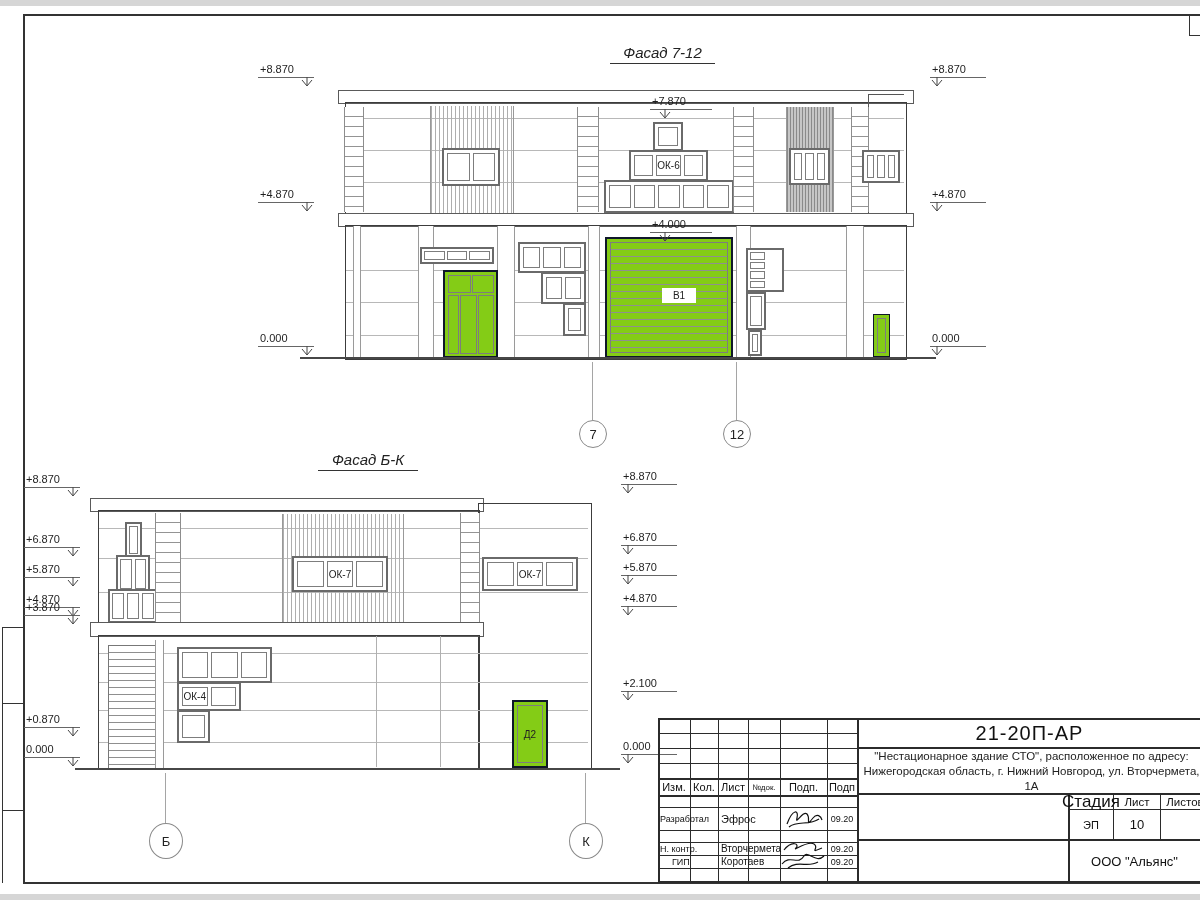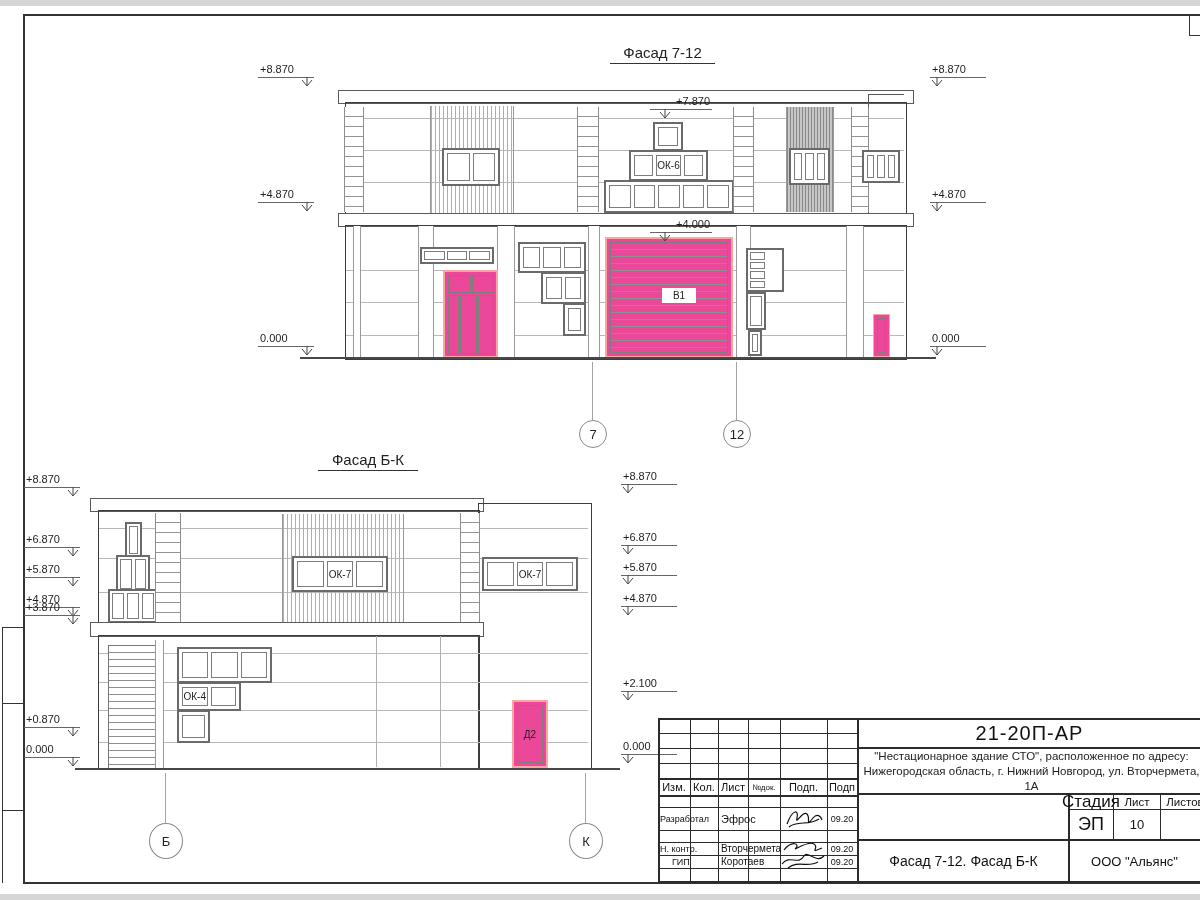--- a/index.html
+++ b/index.html
@@ -17,36 +17,36 @@
   .pil{position:absolute;border-left:1px solid #9a9a9a;border-right:1px solid #9a9a9a;background:#fff;}
   .quoin{position:absolute;border-left:1px solid #8d8d8d;border-right:1px solid #8d8d8d;
          background:repeating-linear-gradient(180deg,#fff 0 9px,#949494 9px 10px);}
   .hatchv{position:absolute;border-left:1px solid #999;border-right:1px solid #999;
           background:repeating-linear-gradient(90deg,#aeaeae 0 1px,transparent 1px 4px);}
   .hatchv.dark{background:#c6c6c6 repeating-linear-gradient(90deg,#8a8a8a 0 1px,transparent 1px 3px);}
   .slats{background:repeating-linear-gradient(180deg,transparent 0 6px,#8f8f8f 6px 7px);}
   .win{position:absolute;border:2px solid #6a6a6a;background:#fff;display:flex;gap:3px;padding:3px;box-sizing:border-box;}
   .win .pane{flex:1;border:1px solid #7d7d7d;background:#fff;display:flex;align-items:center;justify-content:center;
              font-size:10px;color:#222;}
-  .door{position:absolute;border:2px solid #fca5a5;background:#ec4899;box-sizing:border-box;}
+  .door{position:absolute;border:2px solid #0f172a;background:#84cc16;box-sizing:border-box;}
   .door .inner{position:absolute;inset:3px;border:1px solid #7d7d7d;display:flex;align-items:center;justify-content:center;
                font-size:10px;}
   
   .elev{position:absolute;width:56px;border-bottom:1px solid #666;font-size:11px;line-height:13px;color:#1e1e1e;}
   .elev .t{display:block;padding:0 2px 1px 2px;}
   .elev.l .t{text-align:left;}
   .elev.r .t{text-align:left;}
-  .elev.c{width:62px;} .elev.c .t{text-align:right;}
+  .elev.c{width:62px;} .elev.c .t{text-align:left;}
   .elev svg{position:absolute;top:100%;width:12px;height:11px;}
   .elev.l svg{right:1px;} .elev.r svg{left:1px;} .elev.c svg{left:9px;}
   
   .bubble{position:absolute;border:1px solid #8a8a8a;border-radius:50%;background:#fff;
           display:flex;align-items:center;justify-content:center;font-size:13px;color:#222;}
   .leader{position:absolute;width:1px;background:#a5a5a5;}
-  .ftitle{position:absolute;font-size:15px;border-bottom:1px solid #333;
+  .ftitle{position:absolute;font-style:italic;font-size:15px;border-bottom:1px solid #333;
           padding:0 5px 2px 5px;text-align:center;}
   
   .tb-line{position:absolute;background:#2b2b2b;}
   .tb-text{position:absolute;display:flex;align-items:center;justify-content:center;color:#111;}
   .tb-text.left{justify-content:flex-start;}
 </style>
 </head>
 <body>
 
 <div class="page">
@@ -445,19 +445,18 @@
     <div class="tb-line" style="left:502px;top:75px;width:1px;height:46px;"></div>
     <div class="tb-line" style="left:410px;top:91px;width:132px;height:1px;"></div>
     <div class="tb-text" style="left:201px;top:2px;width:341px;height:27px;font-size:20px;letter-spacing:1px;">21-20П-АР</div>
     <div class="abs" style="left:201px;top:32px;width:345px;height:42px;display:flex;flex-direction:column;align-items:center;justify-content:center;font-size:11.5px;line-height:15px;text-align:center;">
       <span>"Нестационарное здание СТО", расположенное по адресу:</span>
       <span>Нижегородская область, г. Нижний Новгород, ул. Вторчермета, 1А</span>
     </div>
     <div class="tb-text" style="left:411px;top:76px;width:44px;height:15px;font-size:17px;">Стадия</div>
     <div class="tb-text" style="left:456px;top:76px;width:46px;height:15px;font-size:11.5px;">Лист</div>
     <div class="tb-text" style="left:503px;top:76px;width:48px;height:15px;font-size:11.5px;">Листов</div>
-    <div class="tb-text" style="left:411px;top:92px;width:44px;height:29px;font-size:18px;text-align:right;">ЭП</div>
+    <div class="tb-text" style="left:411px;top:92px;width:44px;height:29px;font-size:11px;text-align:right;">ЭП</div>
     <div class="tb-text" style="left:456px;top:92px;width:46px;height:29px;font-size:13px;">10</div>
-    <div class="tb-text" style="left:201px;top:123px;width:209px;height:40px;font-size:14px;">Фасад 7-12. Фасад Б-К</div>
     <div class="tb-text" style="left:411px;top:123px;width:131px;height:40px;font-size:13px;">ООО "Альянс"</div>
   </div>
 
 </div>
 
 </body></html>

